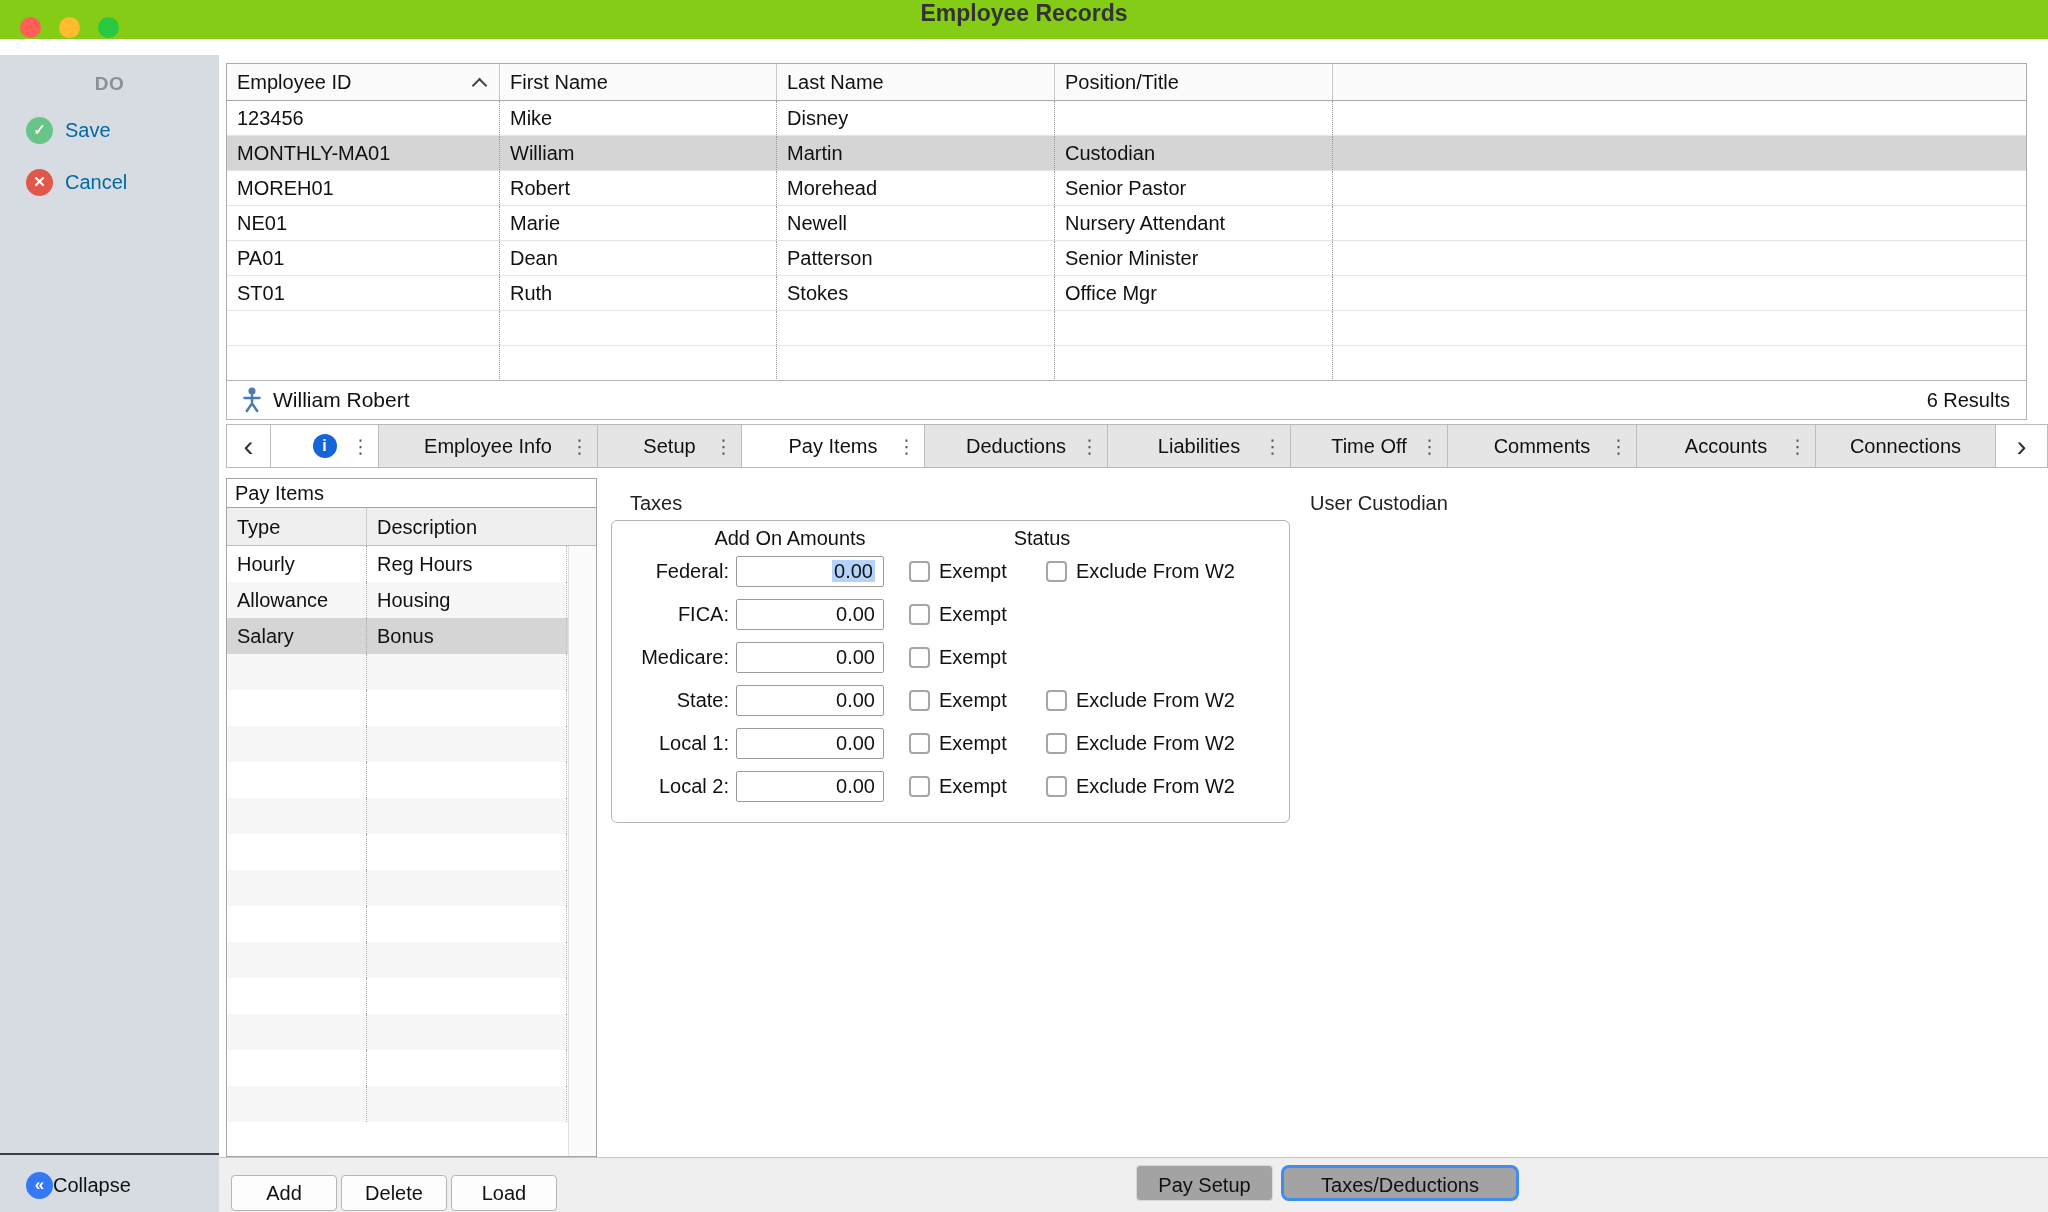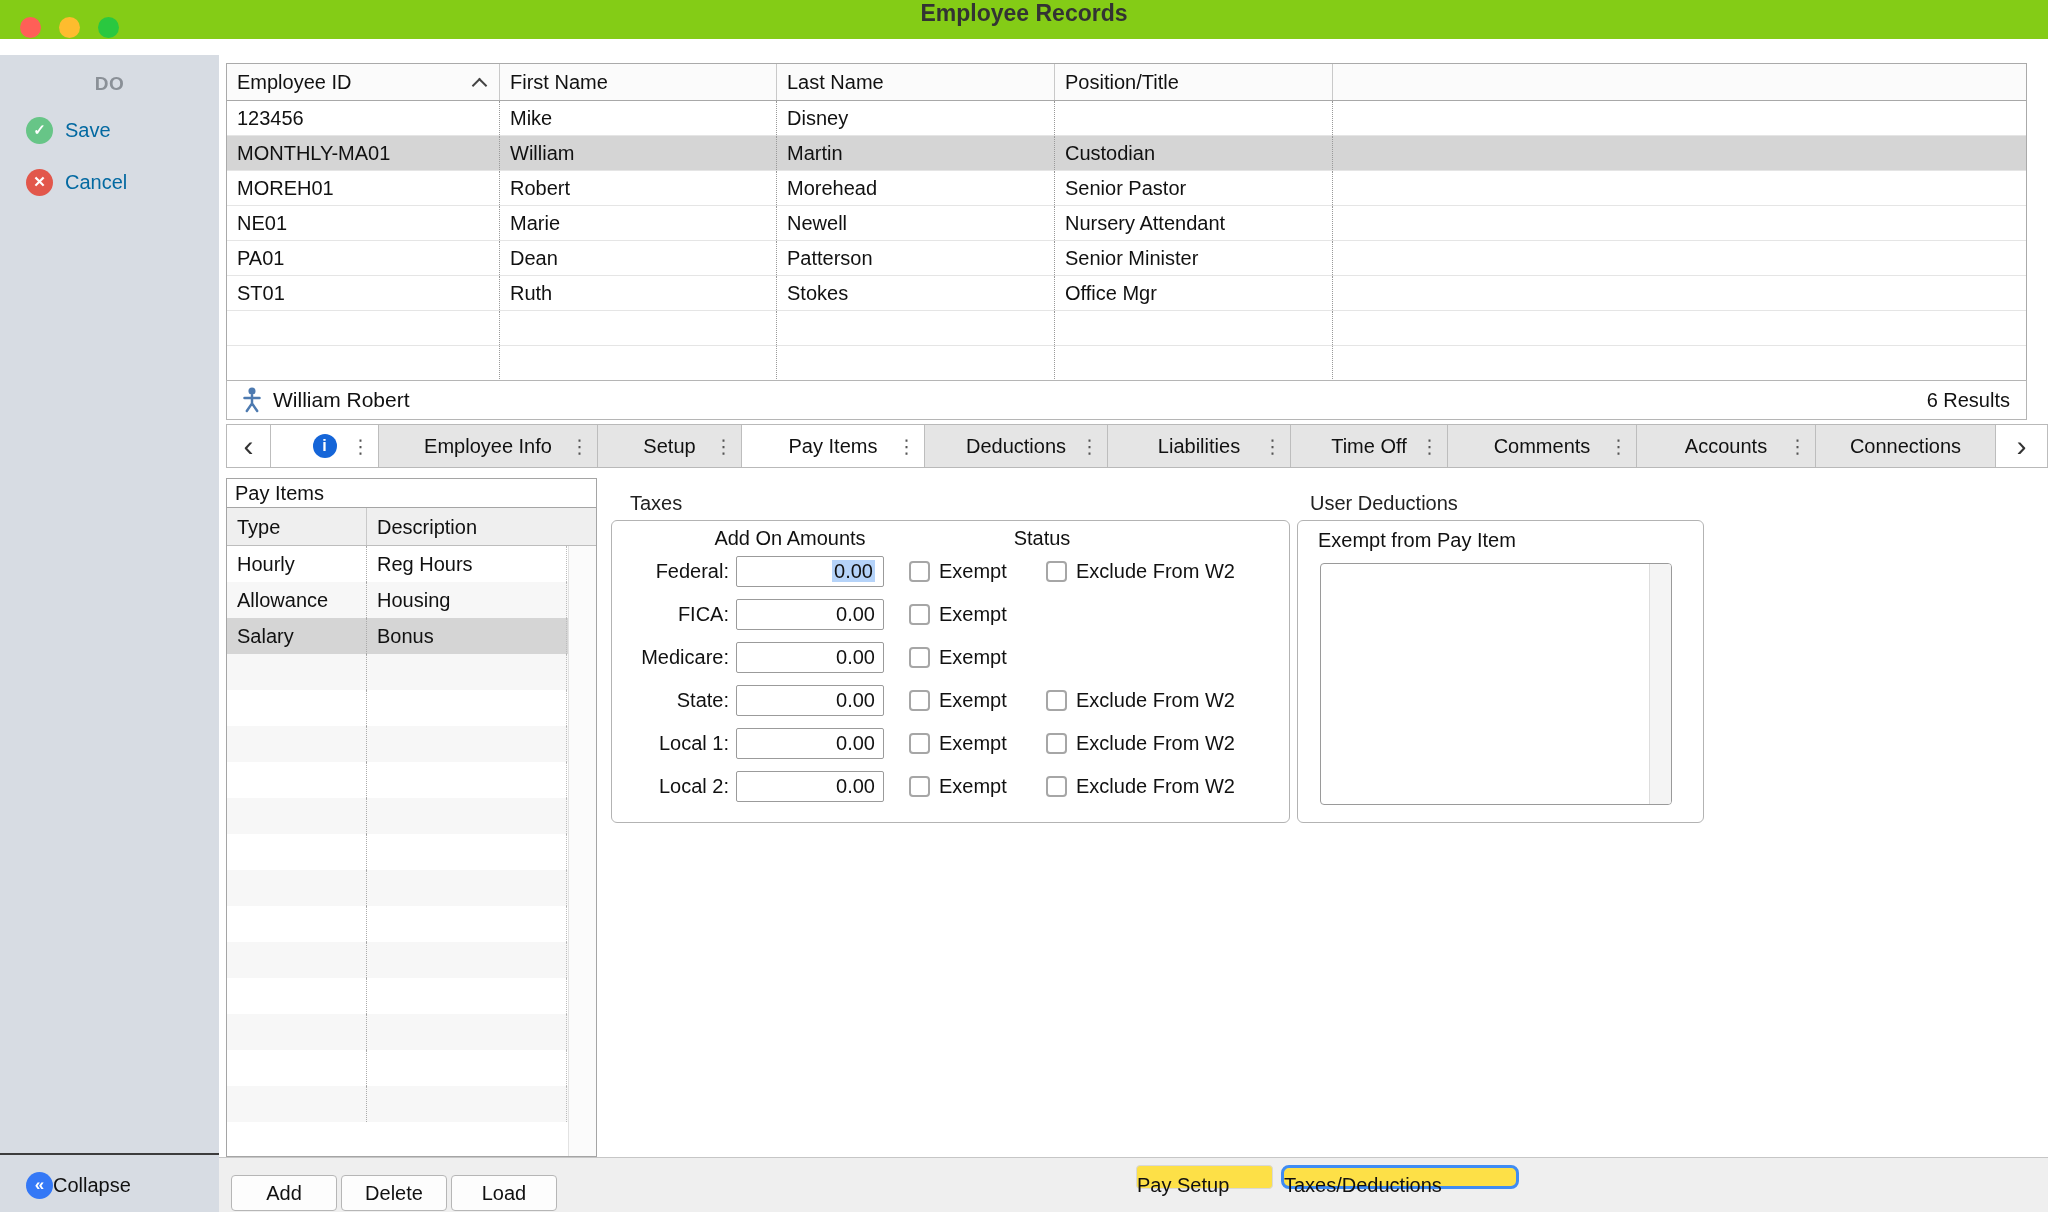--- a/index.html
+++ b/index.html
@@ -91,21 +91,21 @@
   .ud-box-title{position:absolute;left:20px;top:8px;font-size:20px}
   .ud-list{position:absolute;left:22px;top:42px;width:352px;height:242px;border:1px solid #9a9a9a;border-radius:4px;background:#fff}
   .ud-scroll{position:absolute;right:0;top:0;width:22px;height:240px;background:#f4f4f4;border-left:1px solid #ddd;border-radius:0 3px 3px 0}
 
   
   .bottom-strip{position:absolute;left:219px;top:1157px;width:1829px;height:55px;background:#efefef;border-top:1px solid #c6c6c6}
   .pi-btn{position:absolute;top:17px;height:36px;width:106px;background:#fdfdfd;border:1px solid #b6b6b6;border-radius:4px;font-size:20px;text-align:center;line-height:34px;cursor:default}
   .btn-add{left:12px}
   .btn-delete{left:122px}
   .btn-load{left:232px}
-  .foot-btn{position:absolute;top:7px;height:24px;font-size:20px;text-align:left;cursor:default;background:#fde047}
+  .foot-btn{position:absolute;top:7px;height:36px;font-size:20px;text-align:center;cursor:default;background:#a3a3a3}
   .btn-paysetup{left:917px;width:137px;line-height:38px;border:1px solid #d8d8d8;border-radius:4px}
   .btn-taxded{left:1062px;width:238px;line-height:34px;border:3px solid #3f8cf3;border-radius:8px}
 </style>
 </head>
 <body>
 
 <div class="window">
 
   <div class="titlebar">
     <span class="tl tl-close"></span>
@@ -385,27 +385,21 @@
     <div class="tax-row" style="top:249px">
       <span class="tax-label">Local 2:</span>
       <span class="tax-field"><span>0.00</span></span>
       <span class="cb cb1"></span>
       <span class="cb-lbl1">Exempt</span>
       <span class="cb cb2"></span>
       <span class="cb-lbl2">Exclude From W2</span>
     </div>
   </div>
 
-  <div class="section-label" style="left:1310px;top:492px">User Deductions</div>
-  <div class="ud-box">
-    <div class="ud-box-title">Exempt  from Pay Item</div>
-    <div class="ud-list">
-      <div class="ud-scroll"></div>
-    </div>
-  </div>
+  <div class="section-label" style="left:1310px;top:492px">User Custodian</div>
 
   <div class="bottom-strip">
     <div class="pi-btn btn-add">Add</div>
     <div class="pi-btn btn-delete">Delete</div>
     <div class="pi-btn btn-load">Load</div>
     <div class="foot-btn btn-paysetup">Pay Setup</div>
     <div class="foot-btn btn-taxded">Taxes/Deductions</div>
   </div>
 
 </div>

